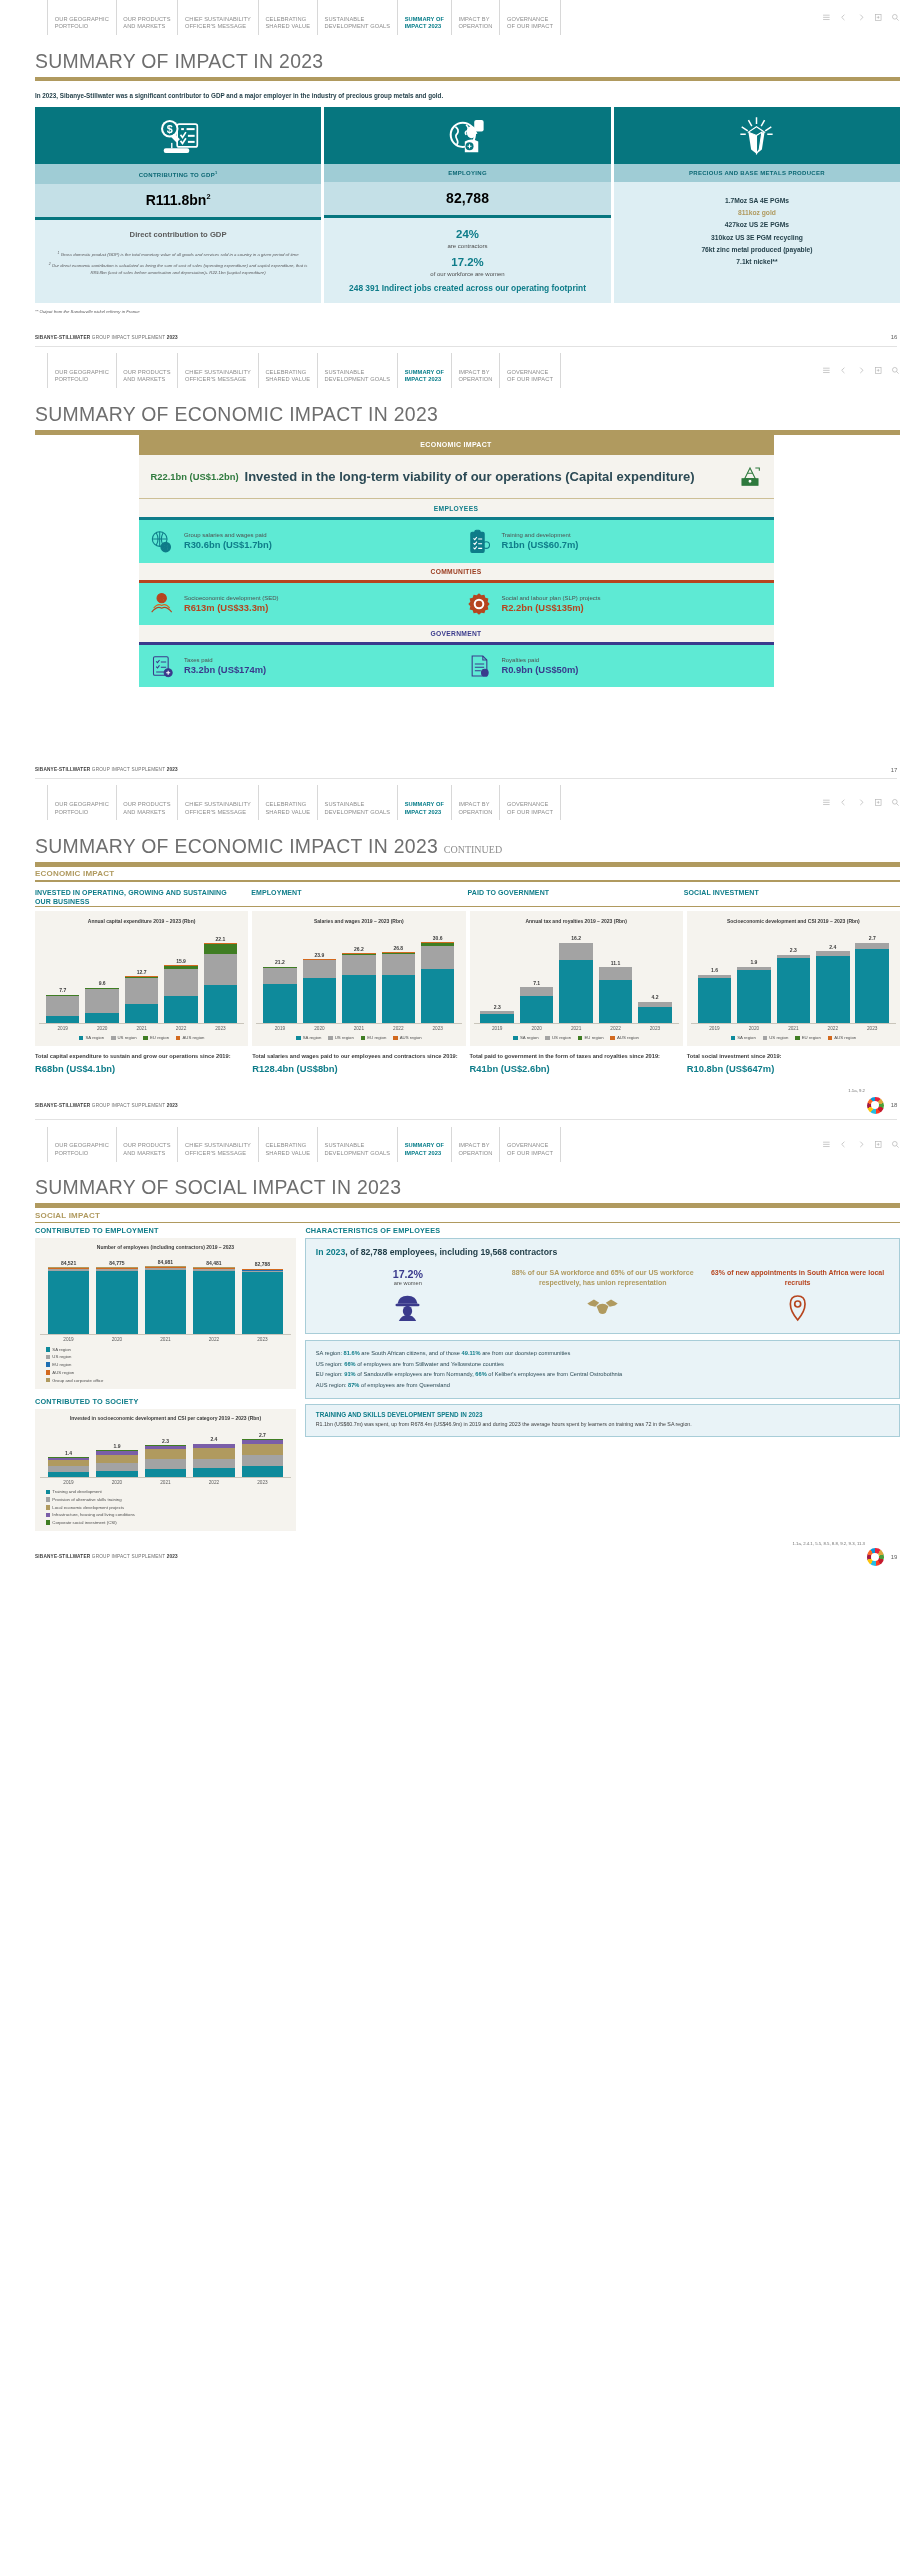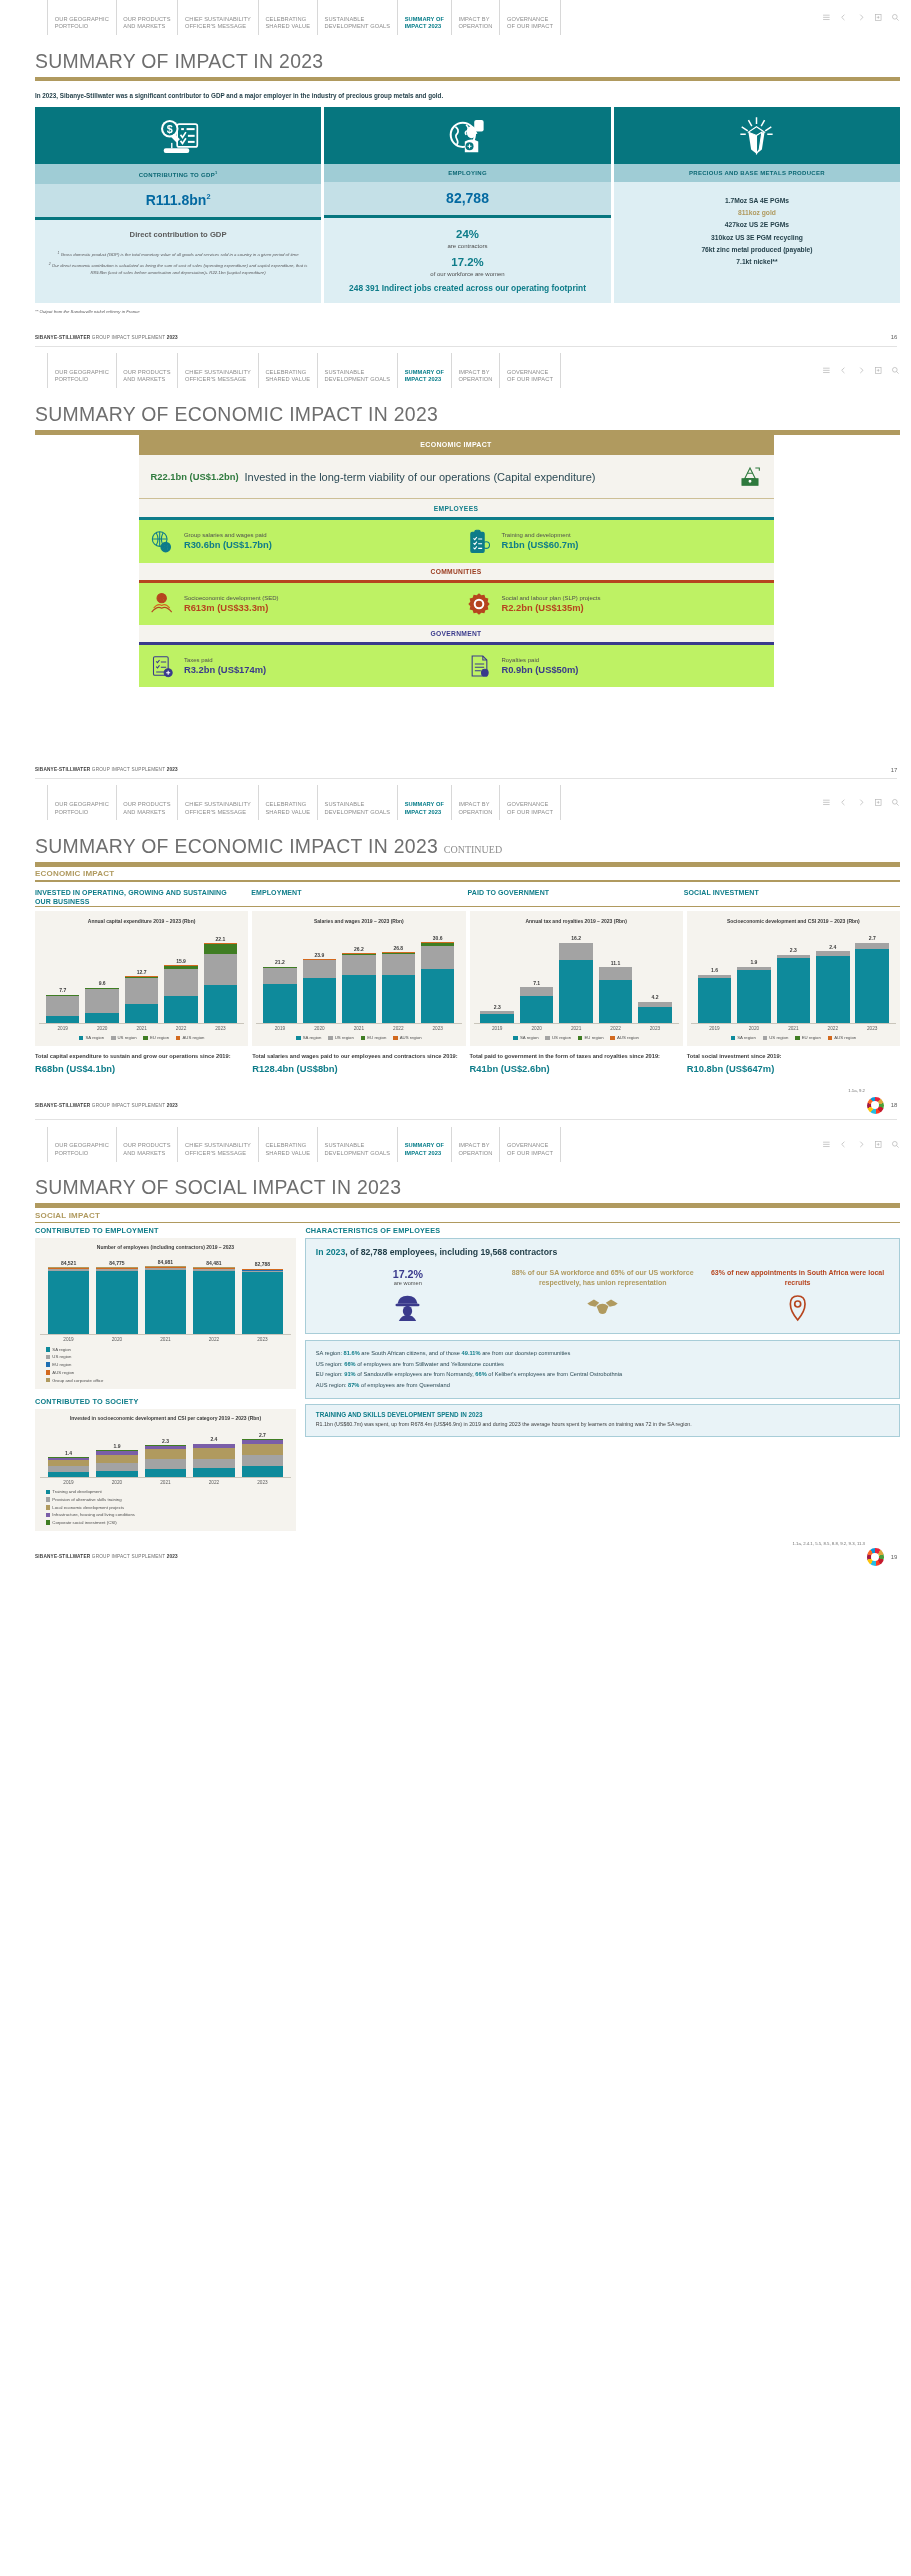--- a/index.html
+++ b/index.html
@@ -31,21 +31,21 @@
   .intro-text { font-size:6.3px; font-weight:bold; color:#1f3c46; padding:10.7px 0 8px 35px; }
 
   
   .cards { display:flex; gap:3.3px; padding:0 12px 0 35px; }
   .card { flex:1; background:#d9eaf0; display:flex; flex-direction:column; }
   .card-img { background:#06767f; height:57px; display:flex; align-items:center; justify-content:center; }
   .card-img svg { display:block; }
   .card-label { background:#9fccd5; color:#0b6773; font-size:6px; font-weight:bold;
                 letter-spacing:0.3px; text-align:center; padding:6px 2.7px; }
   .card-label sup { font-size:4px; }
-  .card-value { background:#c4e0e7; color:#0369a1; font-size:14px; font-weight:bold;
+  .card-value { background:#c4e0e7; color:#000000; font-size:14px; font-weight:bold;
                 text-align:center; padding:8px 2.7px 9.4px; border-bottom:3.3px solid #06767f; }
   .card-value sup { font-size:7.3px; }
   .card-body { flex:1; padding:9.4px 6.7px 8px; text-align:center; background:#ddeef3; }
   .card-body .bold-grey { font-size:7.7px; font-weight:bold; color:#5b5b5b; }
   .big-teal { color:#0e7c89; font-size:11.4px; font-weight:bold; line-height:1.15; }
   .sub-teal { font-size:6px; color:#4e4e4e; margin:2px 0 6.7px; }
   .mid-teal { color:#0e7c89; font-size:8.4px; font-weight:bold; line-height:1.35; margin-top:4px; }
   .prod-line { font-size:6.7px; font-weight:bold; color:#1f3c46; margin:5.3px 0; }
   .prod-line.gold { color:#b09a5f; }
   .footnote { font-size:4.3px; font-style:italic; color:#59595c; line-height:1.5; margin-top:12px; }
@@ -63,27 +63,27 @@
 
   
   .revenue-head { text-align:center; color:#0e7c89; font-size:10px; font-weight:bold;
                   padding:14.7px 0 10.7px; }
   .econ-table { width:635px; margin:0 auto; }
   .et-head { background:#b09a5f; color:#fff; text-align:center; font-weight:bold;
              font-size:7px; letter-spacing:0.3px; padding:6.7px 0; }
   .et-capex { background:#f5f3ee; display:flex; align-items:center; padding:8.7px 12px;
               border-bottom:0.7px solid #cdbf96; }
   .et-capex .val { color:#2f7a3e; font-size:9.4px; font-weight:bold; margin-right:6px; }
-  .et-capex .txt { color:#2c4a55; font-size:11px; font-weight:normal; flex:1; }
+  .et-capex .txt { color:#2c4a55; font-size:13px; font-weight:bold; flex:1; }
   .et-sect { background:#f5f3ee; text-align:center; font-weight:bold; font-size:6.7px;
              letter-spacing:0.3px; padding:5.3px 0; }
   .et-sect.employees   { color:#0e7c89; border-bottom:3.3px solid #0e7c89; }
   .et-sect.communities { color:#9a3b1f; border-bottom:3.3px solid #b6451f; }
   .et-sect.government  { color:#3a3a8c; border-bottom:3.3px solid #3a3a8c; }
-  .et-row { background:#bef264; display:flex; padding:8.7px 0; }
+  .et-row { background:#5eead4; display:flex; padding:8.7px 0; }
   .et-cell { flex:1; display:flex; align-items:center; gap:8px; padding:0 9.4px; }
   .et-cell .ic { width:28px; flex:0 0 28px; display:flex; align-items:center; justify-content:center; }
   .et-cell .lbl { font-size:6px; color:#4f4f4f; margin-bottom:1.3px; }
   .et-cell .v { font-size:9.4px; font-weight:bold; }
   .v.teal { color:#0e7c89; } .v.rust { color:#b6451f; } .v.navy { color:#3a3a8c; }
 
   
   .section-kicker { color:#b09a5f; font-size:8px; font-weight:bold; letter-spacing:0.2px;
                     padding:2.7px 0 2px 35px; }
   .kicker-rule { height:1.3px; background:#b09a5f; margin:0 12px 0 35px; }

